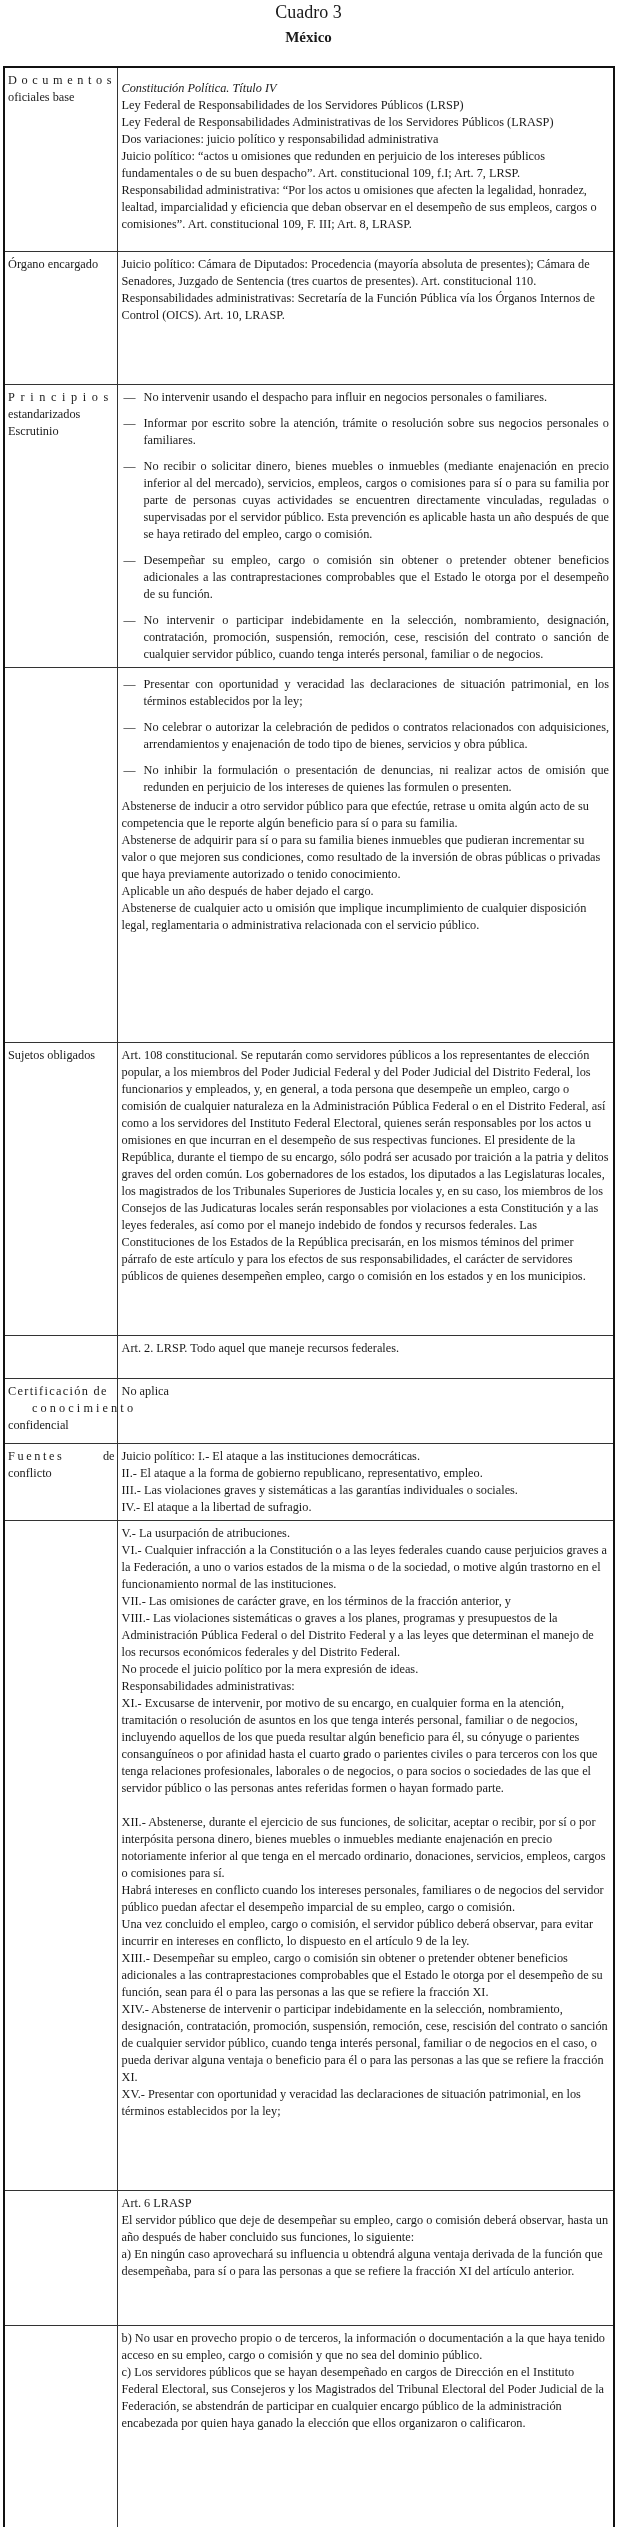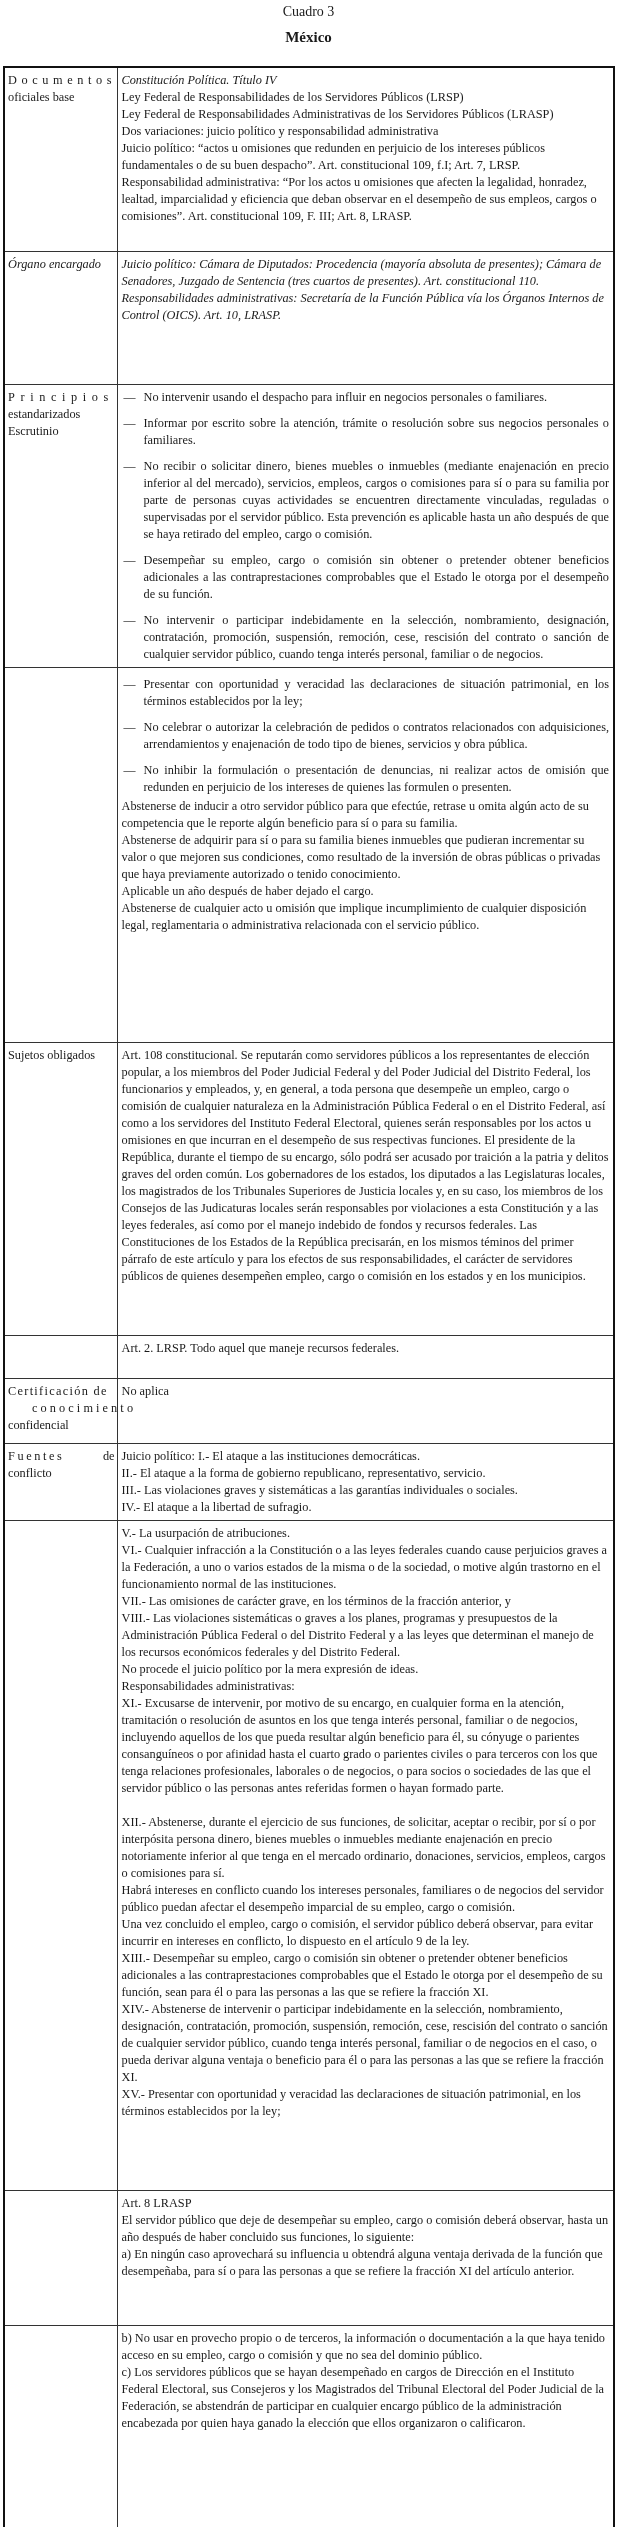--- a/index.html
+++ b/index.html
@@ -3,21 +3,21 @@
 <meta charset="utf-8">
 <style>
   html, body { margin: 0; padding: 0; background: #ffffff; }
   body {
     width: 617px; height: 2527px; position: relative; overflow: hidden;
     font-family: "Liberation Serif", "DejaVu Serif", serif;
     color: #1a1a1a;
   }
   .doc-title {
     position: absolute; left: 0; top: 0; width: 617px; text-align: center;
-    font-size: 14px; line-height: 24px;
+    font-size: 18px; line-height: 24px;
   }
   .doc-subtitle {
     position: absolute; left: 0; top: 27px; width: 617px; text-align: center;
     font-size: 15px; line-height: 20px; font-weight: bold;
   }
   table.grid {
     position: absolute; left: 3px; top: 66px; width: 610px;
     border-collapse: collapse; table-layout: fixed;
     border-top: 2px solid #111; border-left: 2px solid #111; border-right: 2px solid #111;
     border-bottom: 4px double #111;
@@ -25,41 +25,41 @@
   }
   col.c1 { width: 113px; }
   col.c2 { width: 497px; }
   td {
     border: 1px solid #333; vertical-align: top;
     padding: 4px 4px 4px 4px;
   }
   td.label { padding: 4px 2px 4px 3px; }
   td.content { text-align: left; }
   .line { display: block; }
-  .italic { font-style: italic; }
+  .italic { font-style: italic; margin-top: 8px; }
   .sp-doc { letter-spacing: 4.6px; }
   .sp-prin { letter-spacing: 5.6px; }
   .sp-cert { letter-spacing: 1.3px; }
   .sp-cono { letter-spacing: 3.1px; margin-left: 24px; }
   .sp-fue { letter-spacing: 2.6px; }
   .split { display: flex; justify-content: space-between; }
   .bullets { margin: 0; padding: 0; list-style: none; }
   .bullet {
     position: relative; padding-left: 22px; text-align: justify;
     margin-bottom: 9px;
   }
   .bullet:last-child { margin-bottom: 0; }
   .dash {
     position: absolute; left: 2px; top: 0; font-size: 12px;
   }
   .gap { height: 17px; }
   .gap-small { height: 4px; }
 
   tr.r1 { height: 184px; padding-left: 30px; }
-  tr.r2 { height: 133px; font-style: italic; }
+  tr.r2 { height: 133px; }
   tr.r3 { height: 239px; }
   tr.r4 { height: 375px; }
   tr.r5 { height: 293px; }
   tr.r6 { height: 43px; }
   tr.r7 { height: 65px; }
   tr.r8 { height: 72px; }
   tr.r9 { height: 670px; margin-top: 36px; }
   tr.r10 { height: 135px; }
   tr.r11 { height: 245px; }
 </style>
@@ -164,21 +164,21 @@
     <tr class="r8">
       <td class="label">
         <span class="line split">
           <span class="sp-fue">Fuentes</span>
           <span>de</span>
         </span>
         <span class="line">conflicto</span>
       </td>
       <td class="content">
         <span class="line">Juicio político: I.- El ataque a las instituciones democráticas.</span>
-        <span class="line">II.- El ataque a la forma de gobierno republicano, representativo, servicio.</span>
+        <span class="line">II.- El ataque a la forma de gobierno republicano, representativo, empleo.</span>
         <span class="line">III.- Las violaciones graves y sistemáticas a las garantías individuales o sociales.</span>
         <span class="line">IV.- El ataque a la libertad de sufragio.</span>
       </td>
     </tr>
 
     <tr class="r9">
       <td class="label"></td>
       <td class="content">
         <span class="line">V.- La usurpación de atribuciones.</span>
         <span class="line">VI.- Cualquier infracción a la Constitución o a las leyes federales cuando cause perjuicios graves a la Federación, a uno o varios estados de la misma o de la sociedad, o motive algún trastorno en el funcionamiento normal de las instituciones.</span>
@@ -193,21 +193,21 @@
         <span class="line">Una vez concluido el empleo, cargo o comisión, el servidor público deberá observar, para evitar incurrir en intereses en conflicto, lo dispuesto en el artículo 9 de la ley.</span>
         <span class="line">XIII.- Desempeñar su empleo, cargo o comisión sin obtener o pretender obtener beneficios adicionales a las contraprestaciones comprobables que el Estado le otorga por el desempeño de su función, sean para él o para las personas a las que se refiere la fracción XI.</span>
         <span class="line">XIV.- Abstenerse de intervenir o participar indebidamente en la selección, nombramiento, designación, contratación, promoción, suspensión, remoción, cese, rescisión del contrato o sanción de cualquier servidor público, cuando tenga interés personal, familiar o de negocios en el caso, o pueda derivar alguna ventaja o beneficio para él o para las personas a las que se refiere la fracción XI.</span>
         <span class="line">XV.- Presentar con oportunidad y veracidad las declaraciones de situación patrimonial, en los términos establecidos por la ley;</span>
       </td>
     </tr>
 
     <tr class="r10">
       <td class="label"></td>
       <td class="content">
-        <span class="line">Art. 8 LRASP</span>
+        <span class="line">Art. 6 LRASP</span>
         <span class="line">El servidor público que deje de desempeñar su empleo, cargo o comisión deberá observar, hasta un año después de haber concluido sus funciones, lo siguiente:</span>
         <span class="line">a) En ningún caso aprovechará su influencia u obtendrá alguna ventaja derivada de la función que desempeñaba, para sí o para las personas a que se refiere la fracción XI del artículo anterior.</span>
       </td>
     </tr>
 
     <tr class="r11">
       <td class="label"></td>
       <td class="content">
         <span class="line">b) No usar en provecho propio o de terceros, la información o documentación a la que haya tenido acceso en su empleo, cargo o comisión y que no sea del dominio público.</span>
         <span class="line">c) Los servidores públicos que se hayan desempeñado en cargos de Dirección en el Instituto Federal Electoral, sus Consejeros y los Magistrados del Tribunal Electoral del Poder Judicial de la Federación, se abstendrán de participar en cualquier encargo público de la administración encabezada por quien haya ganado la elección que ellos organizaron o calificaron.</span>

